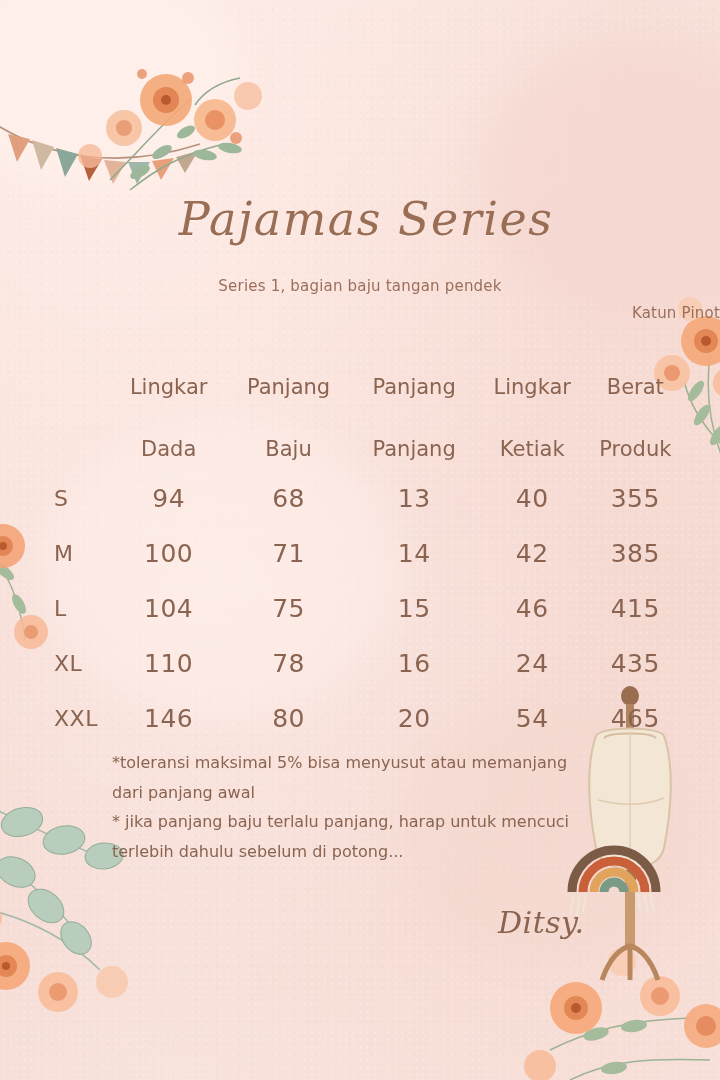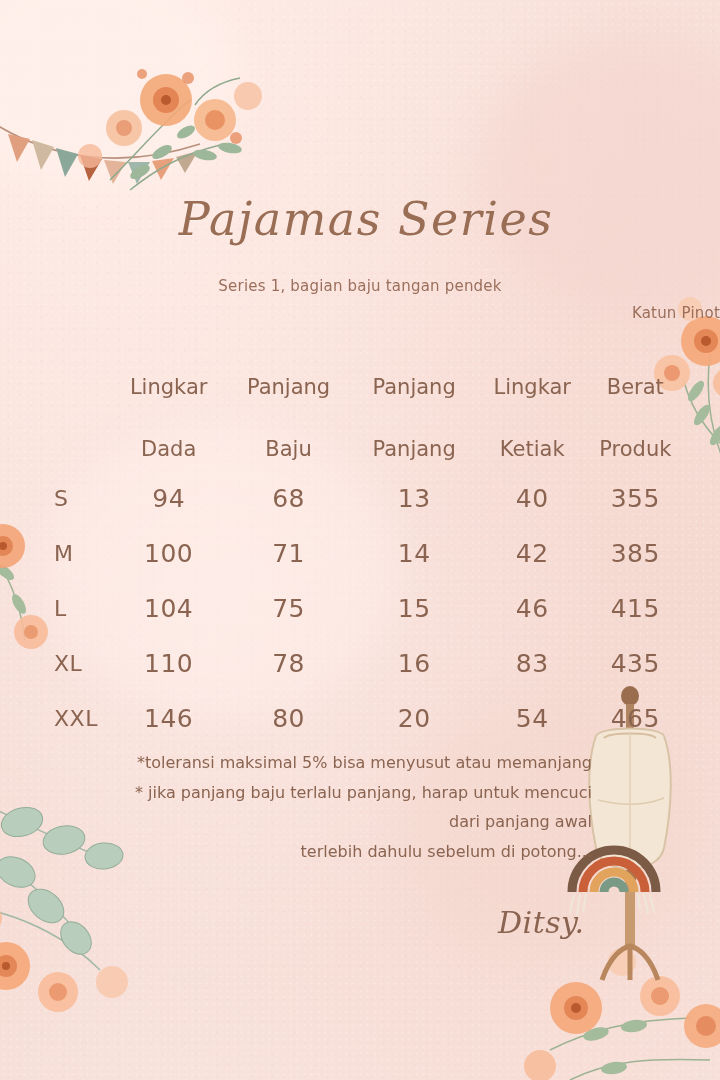--- a/index.html
+++ b/index.html
@@ -107,21 +107,20 @@
   th.c5 { width: 100px; }
 
   
   .notes {
     position: absolute;
     left: 112px; top: 748px; width: 480px;
     color: #8a6450;
     font-family: "DejaVu Sans", sans-serif;
     font-size: 16px;
     line-height: 1.85;
-    text-align: right;
   }
   .notes p { margin: 0; }
 
   
   .brand {
     position: absolute;
     left: 498px; top: 905px;
     font-family: "DejaVu Serif", serif;
     font-style: italic;
     font-size: 30px;
@@ -376,37 +375,37 @@
           <td>75</td>
           <td>15</td>
           <td>46</td>
           <td>415</td>
         </tr>
         <tr>
           <td class="size">XL</td>
           <td>110</td>
           <td>78</td>
           <td>16</td>
-          <td>83</td>
+          <td>24</td>
           <td>435</td>
         </tr>
         <tr>
           <td class="size">XXL</td>
           <td>146</td>
           <td>80</td>
           <td>20</td>
           <td>54</td>
           <td>465</td>
         </tr>
       </tbody>
     </table>
   </div>
 
   <div class="notes">
     <p>*toleransi  maksimal 5% bisa menyusut atau memanjang</p>
+    <p>dari panjang awal</p>
     <p>* jika panjang baju terlalu panjang, harap  untuk mencuci</p>
-    <p>dari panjang awal</p>
     <p>terlebih dahulu sebelum di potong...</p>
   </div>
 
   <div class="brand">Ditsy.</div>
 
 </div>
 
 </body></html>

